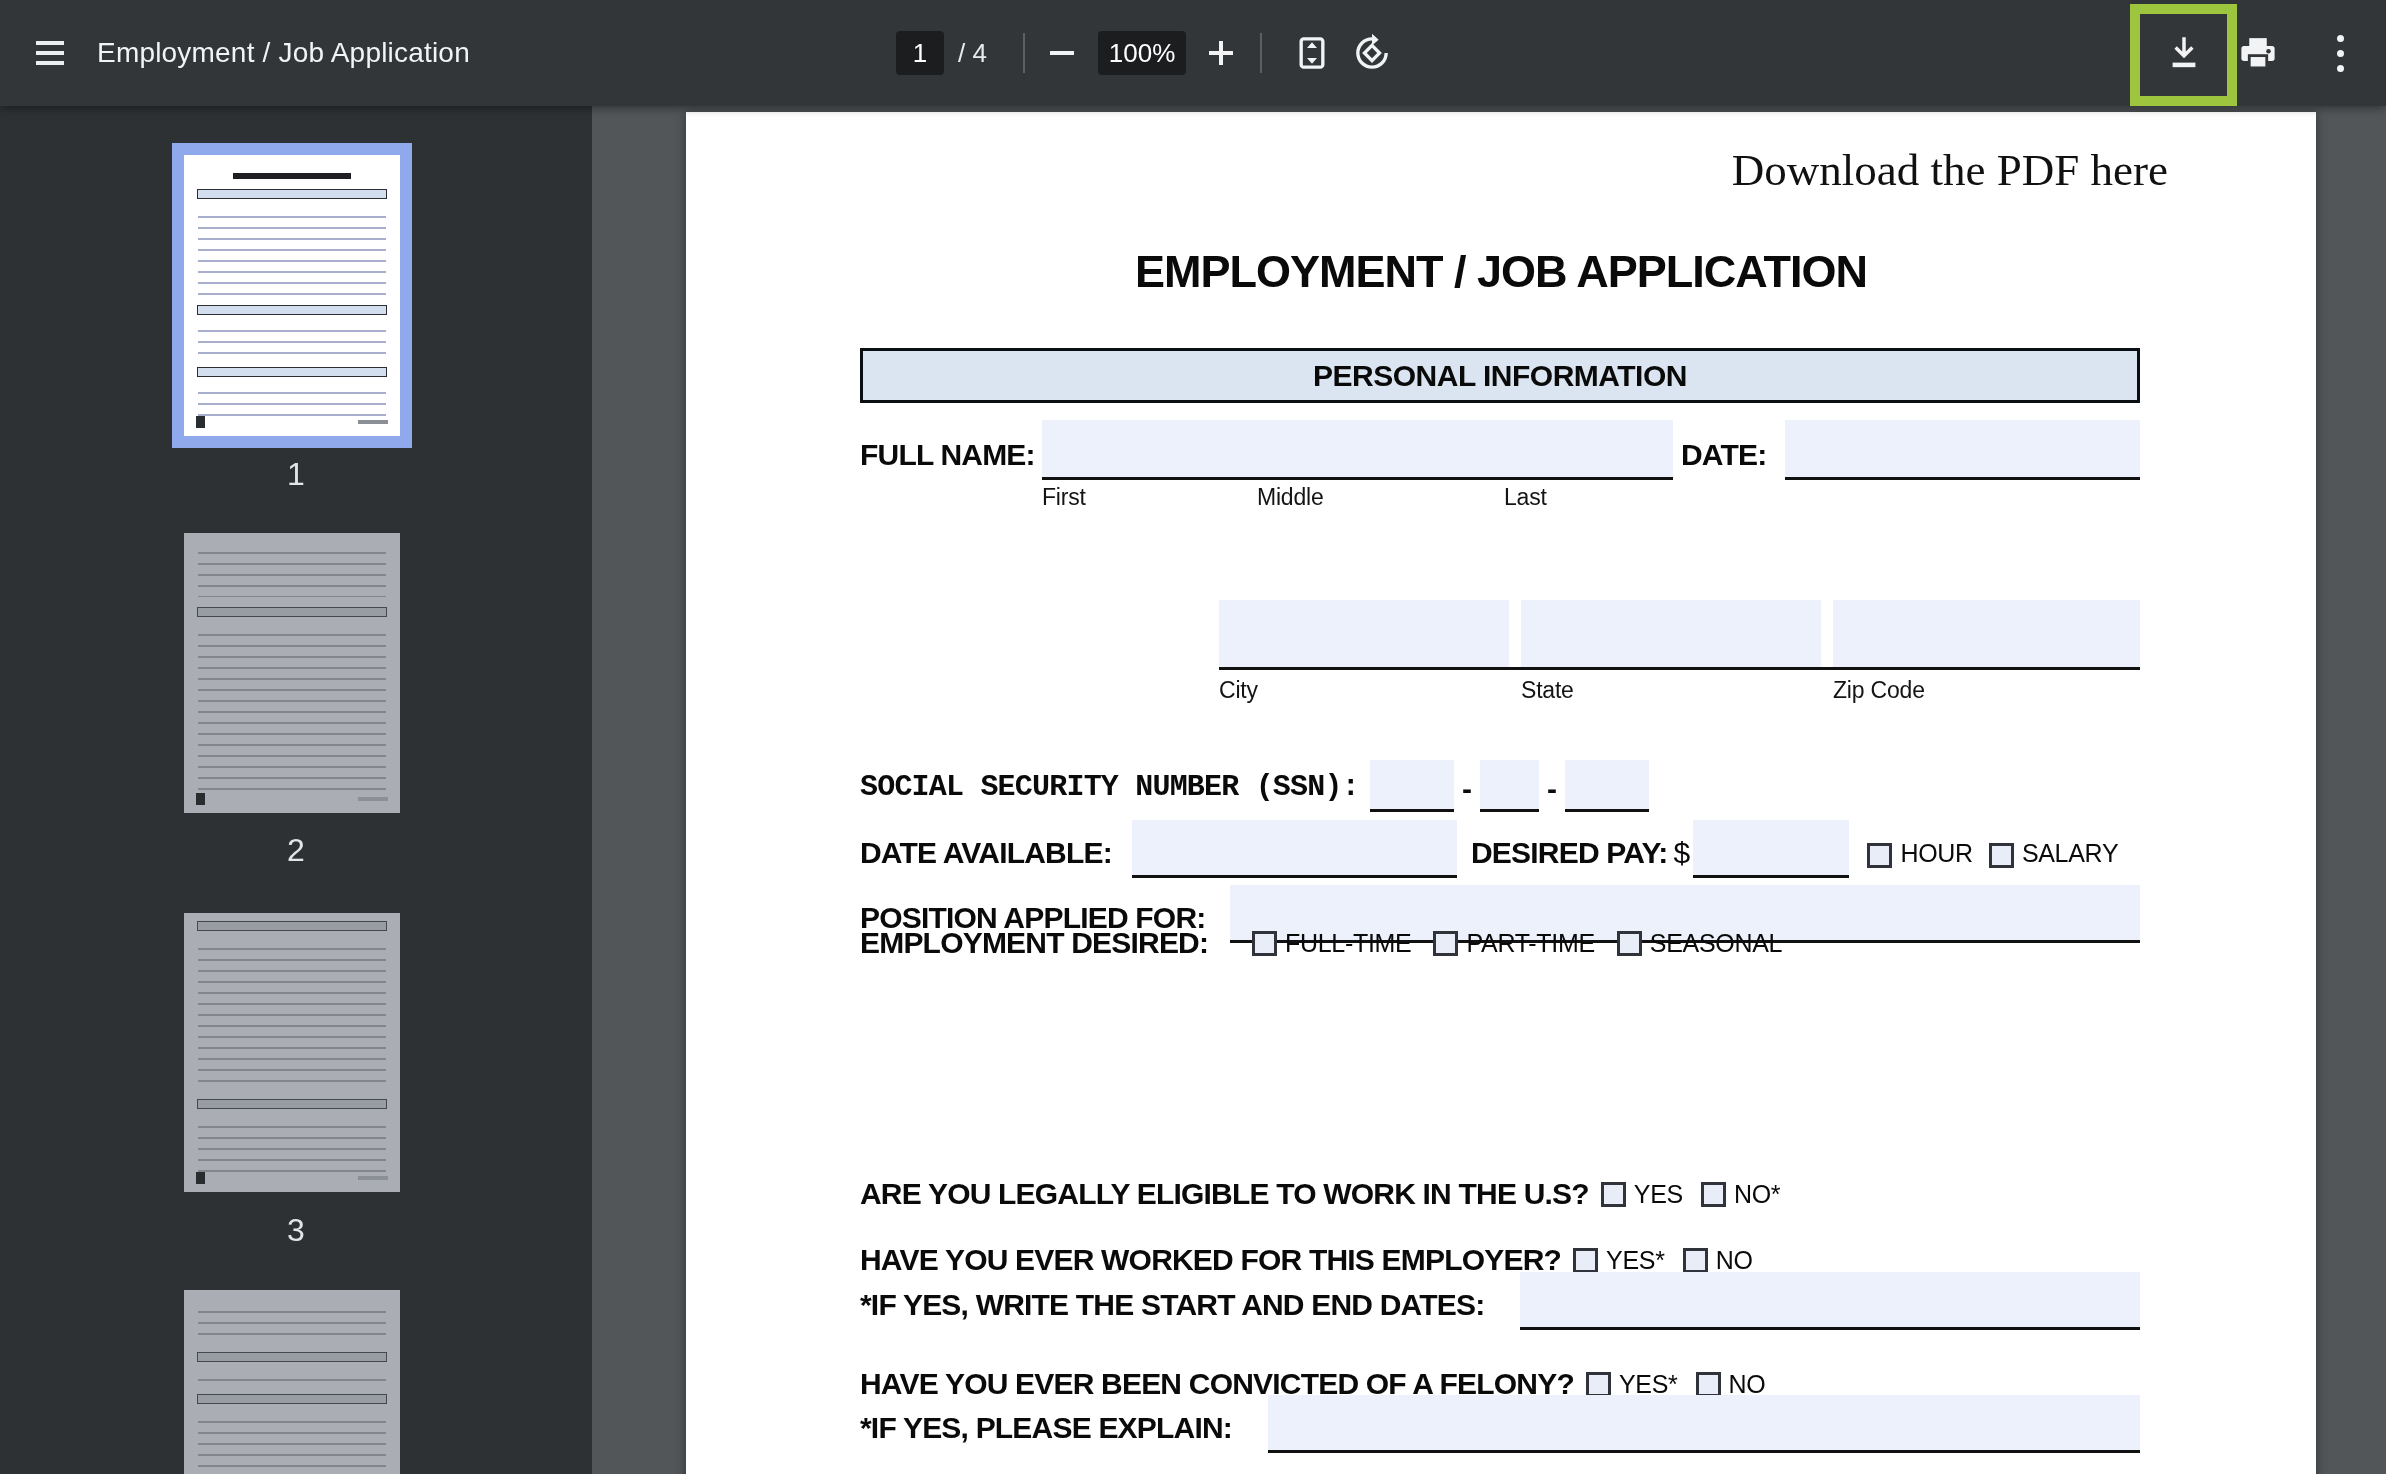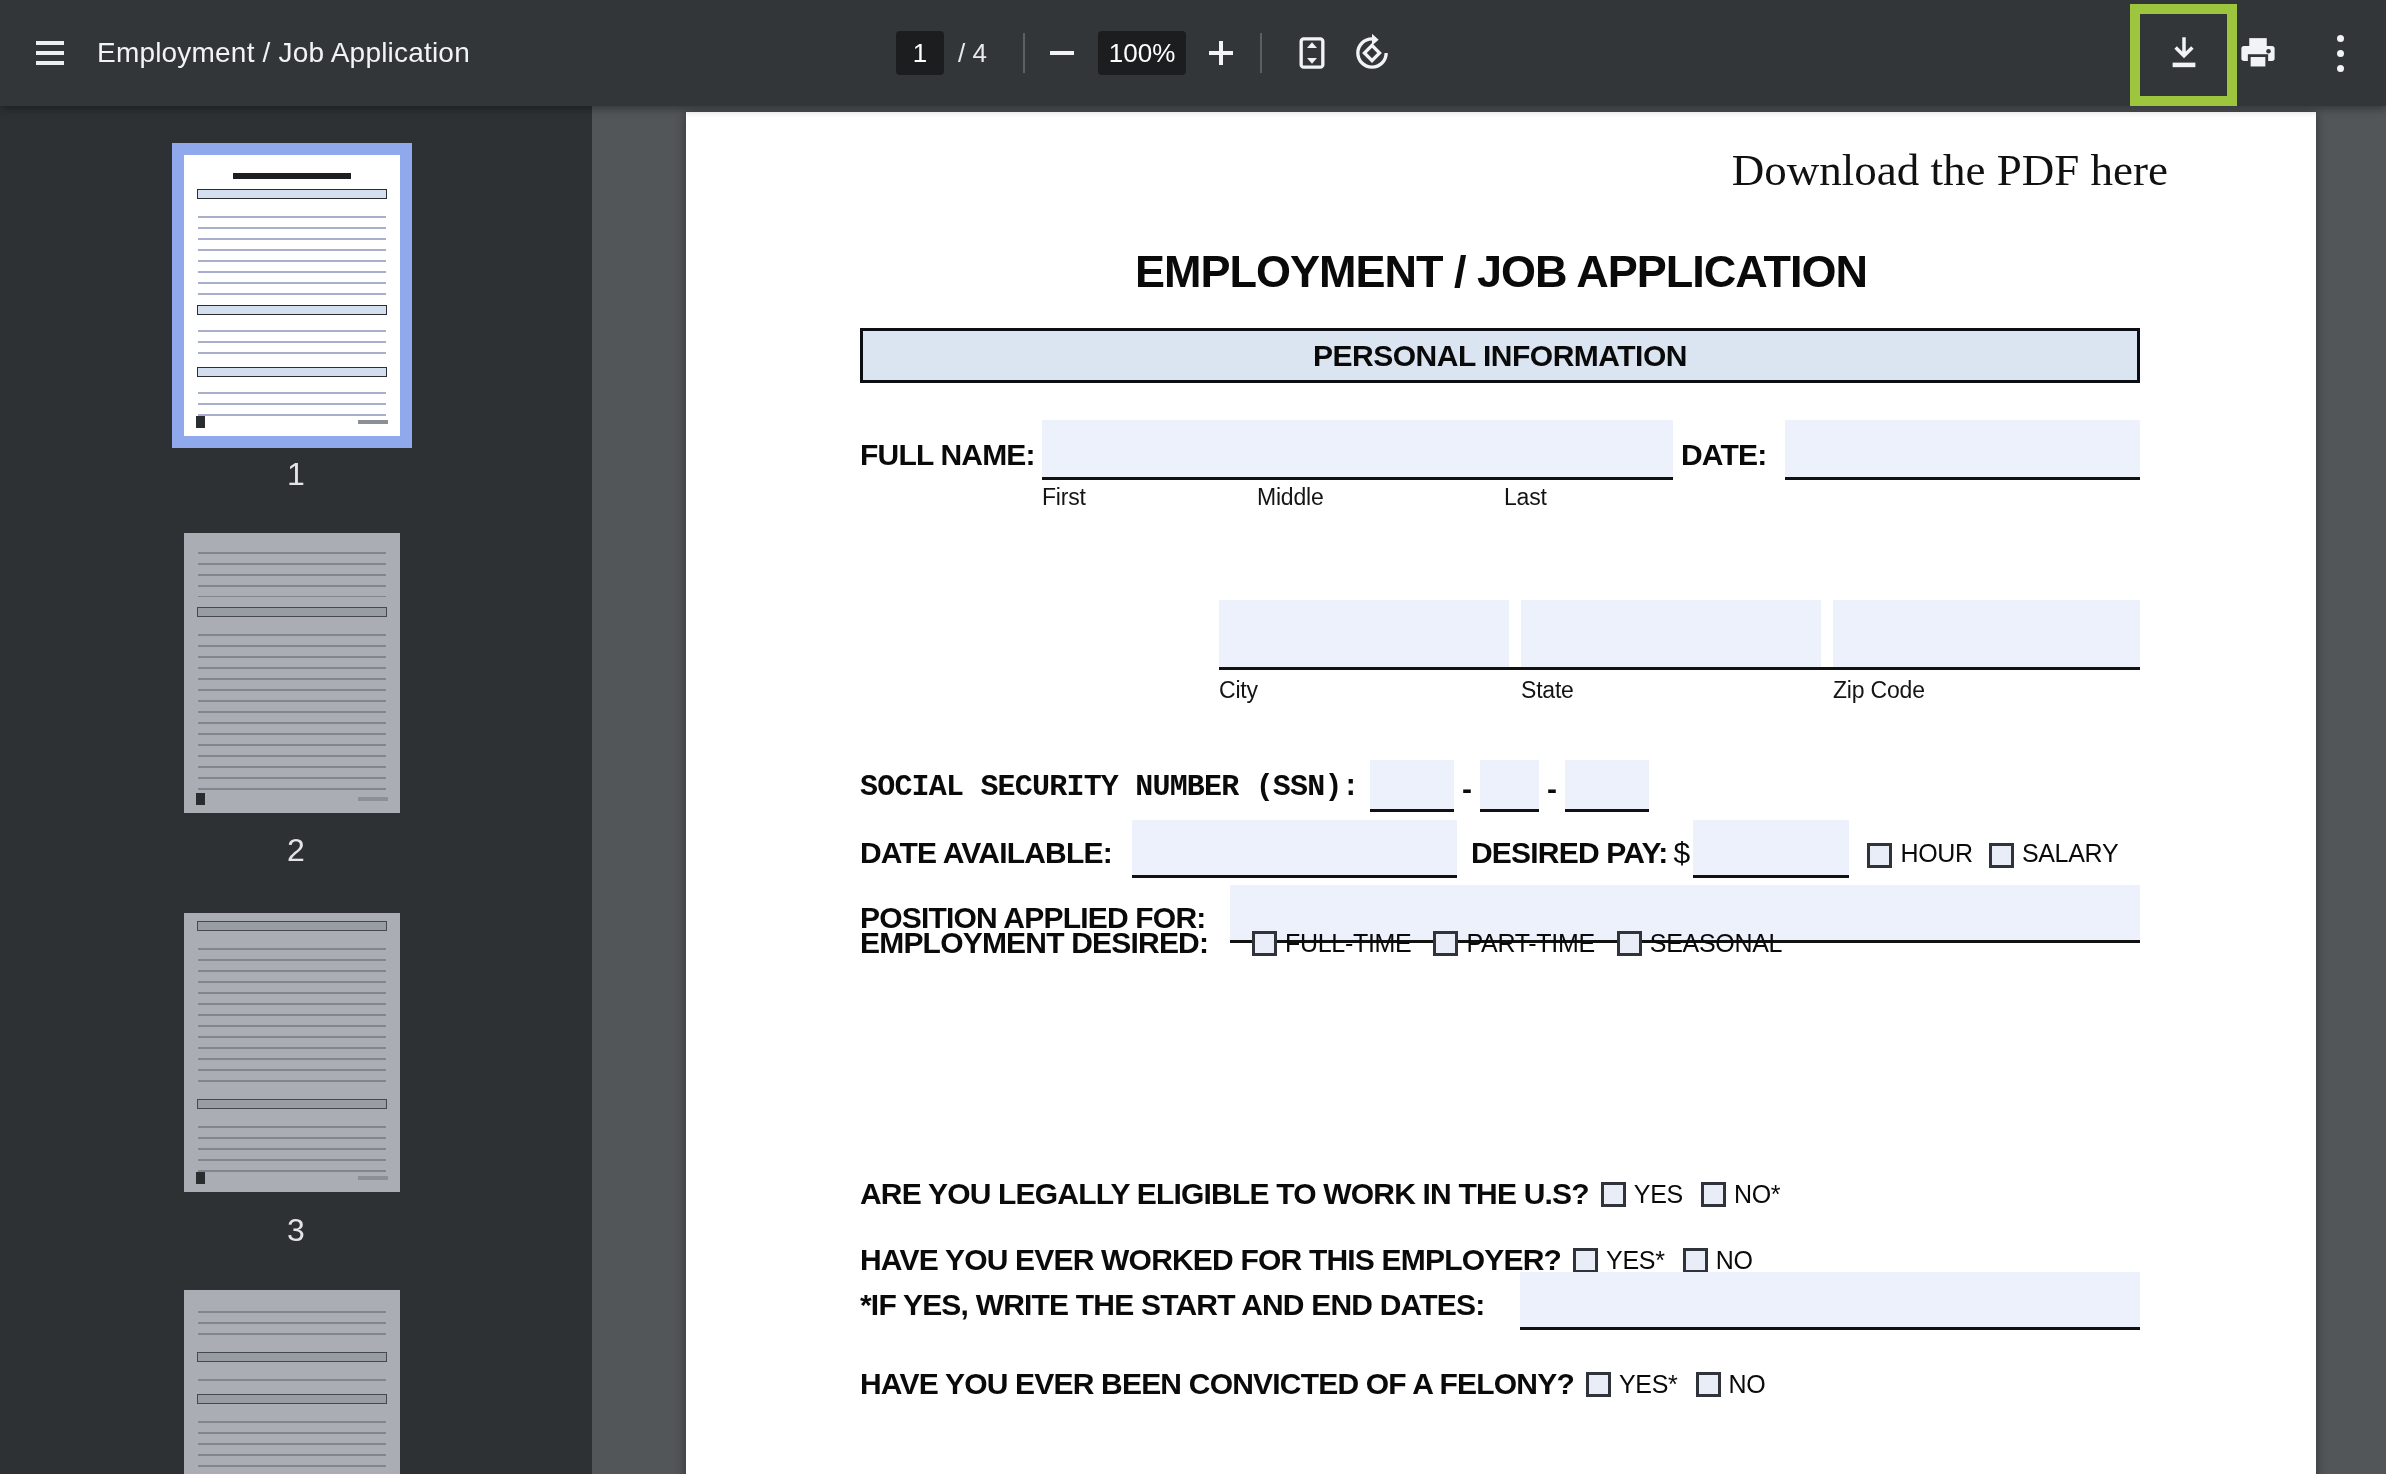--- a/index.html
+++ b/index.html
@@ -193,21 +193,21 @@
       <div class="mini-lines" style="top:122px; height:66px;"></div>
     </div>
   </aside>
 
   <main id="viewer">
     <div id="page">
 
       <div id="pdf-note">Download the PDF here</div>
       <div id="pdf-title">EMPLOYMENT / JOB APPLICATION</div>
 
-      <div class="sec-header" style="top:216px;">PERSONAL INFORMATION</div>
+      <div class="sec-header" style="top:236px;">PERSONAL INFORMATION</div>
 
       <div class="row" style="top:300px; height:68px;">
         <span class="lbl" style="width:182px;">FULL NAME:</span>
         <div class="fld" style="width:631px; height:60px; margin-right:8px;">
           <span class="sub" style="left:0;">First</span>
           <span class="sub" style="left:215px;">Middle</span>
           <span class="sub" style="left:462px;">Last</span>
         </div>
         <span class="lbl" style="width:104px;">DATE:</span>
         <div class="fld grow" style="height:60px;"></div>
@@ -288,16 +288,20 @@
       </div>
 
       <div class="row mid" style="top:1252px; height:40px;">
         <span class="lbl">HAVE YOU EVER BEEN CONVICTED OF A FELONY?</span>
         <span class="cb" style="margin-left:12px;"></span>
         <span class="opt" style="margin-left:8px;">YES*</span>
         <span class="cb" style="margin-left:18px;"></span>
         <span class="opt" style="margin-left:8px;">NO</span>
       </div>
 
+      <div class="row" style="top:1283px; height:58px;">
+        <span class="lbl" style="width:408px;">*IF YES, PLEASE EXPLAIN:</span>
+        <div class="fld grow" style="height:58px;"></div>
+      </div>
 
     </div>
   </main>
 </div>
 
 </body></html>

